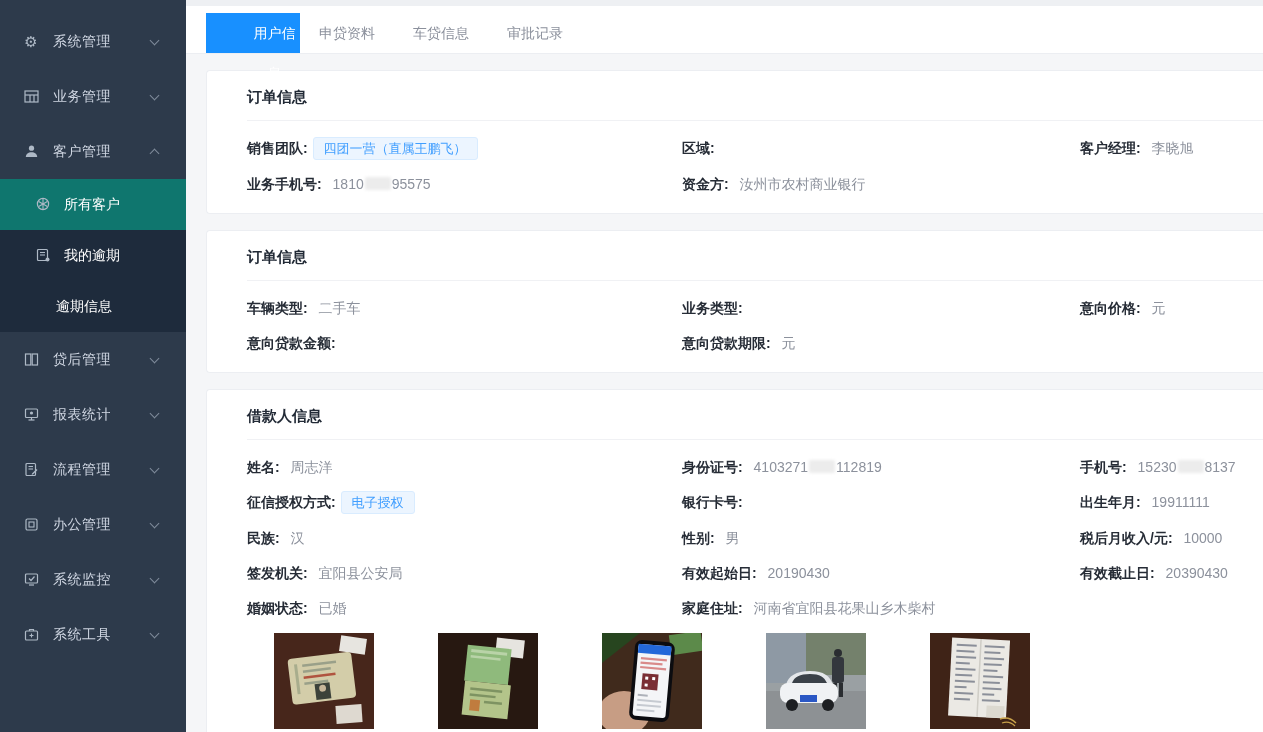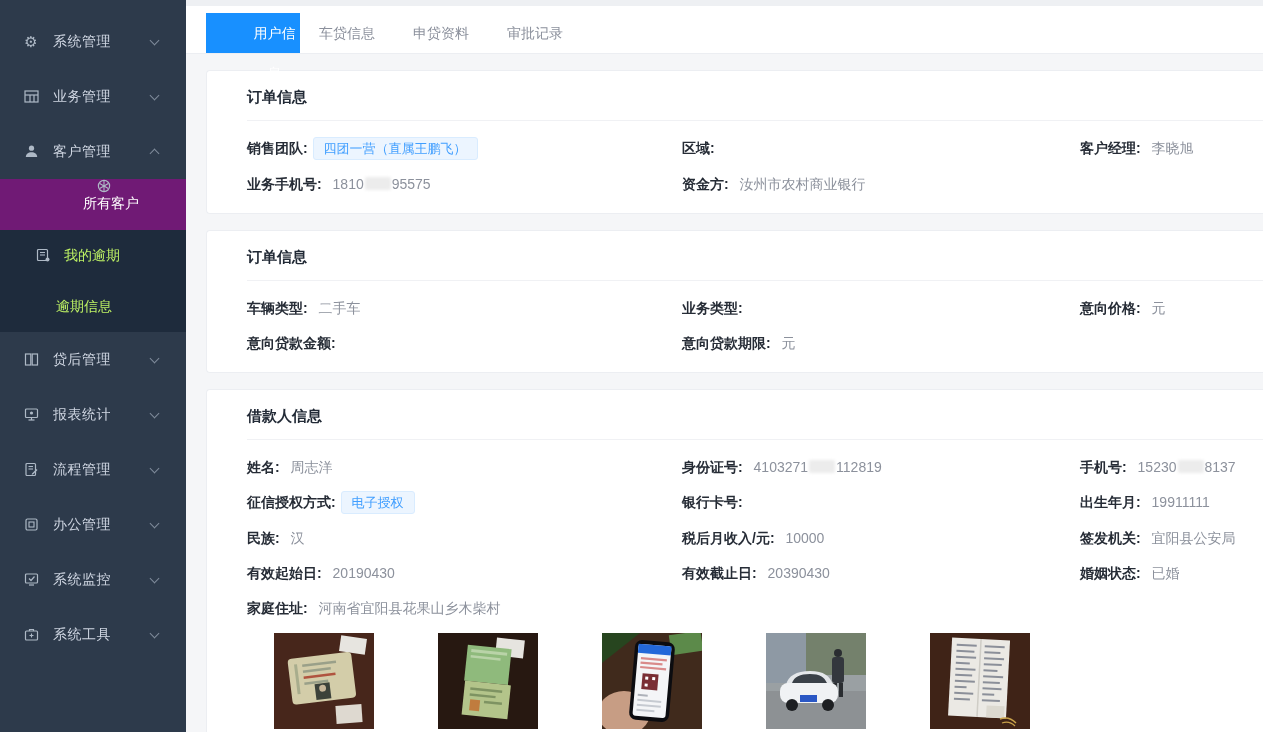--- a/index.html
+++ b/index.html
@@ -8,22 +8,22 @@
   .app { display:flex; width:1263px; height:732px; }
 
   
   .sidebar { width:186px; height:732px; background:#2d3a4b; flex:none; padding-top:14px; }
   .side-item { height:55px; display:flex; align-items:center; padding-left:22px; cursor:pointer; color:#cfd6e2; }
   .side-item .micon { width:18px; height:18px; margin-right:13px; display:flex; align-items:center; justify-content:center; color:#aeb9c6; font-size:15px; flex:none; }
   .side-item .lbl { font-size:14px; letter-spacing:.5px; }
   .chev { width:7px; height:7px; border-right:1.5px solid #7f8b9b; border-bottom:1.5px solid #7f8b9b; transform:rotate(45deg); margin-left:auto; margin-right:28px; margin-top:-3px; }
   .chev.up { transform:rotate(-135deg); margin-top:4px; }
   .submenu { background:#1e2b3c; }
-  .sub-item { height:51px; display:flex; align-items:center; padding-left:36px; color:#bef264; cursor:pointer; }
-  .sub-item.active { background:#701a75; color:#ffffff;flex-direction:column; }
+  .sub-item { height:51px; display:flex; align-items:center; padding-left:36px; color:#ffffff; cursor:pointer; }
+  .sub-item.active { background:#0f766e; color:#ffffff; }
   .sub-item .micon { width:16px; height:16px; margin-right:12px; color:#aeb9c6; flex:none; }
   .sub-item.noicon { padding-left:56px; }
   .micon svg { display:block; }
 
   
   .main { flex:1; height:732px; background:#f5f6f8; overflow:hidden; }
   .topstrip { height:6px; background:#eef0f3; }
   .tabbar { background:#fff; padding:7px 20px 0 20px; display:flex; border-bottom:1px solid #eceef2; }
   .tab { width:94px; height:40px; line-height:40px; text-align:center; font-size:14px; color:#8b909c; cursor:pointer; }
   .tab.active { background:#1890ff; color:#fff;padding-left:43px; }
@@ -180,22 +180,22 @@
       <span class="lbl">系统工具</span>
       <span class="chev"></span>
     </div>
   </div>
 
   <div class="main">
     <div class="topstrip"></div>
 
     <div class="tabbar">
       <div class="tab active">用户信息</div>
+      <div class="tab">申贷资料</div>
       <div class="tab">车贷信息</div>
-      <div class="tab">申贷资料</div>
       <div class="tab">审批记录</div>
     </div>
 
     <div class="cards">
 
       <div class="card">
         <div class="card-title">订单信息</div>
         <div class="fgrid">
           <div class="field">
             <span class="k">销售团队:</span>
@@ -273,20 +273,24 @@
             <span class="v"></span>
           </div>
           <div class="field">
             <span class="k">出生年月:</span>
             <span class="v">19911111</span>
           </div>
 
           <div class="field">
             <span class="k">民族:</span>
             <span class="v">汉</span>
+          </div>
+          <div class="field">
+            <span class="k">性别:</span>
+            <span class="v">男</span>
           </div>
           <div class="field">
             <span class="k">税后月收入/元:</span>
             <span class="v">10000</span>
           </div>
 
           <div class="field">
             <span class="k">签发机关:</span>
             <span class="v">宜阳县公安局</span>
           </div>

